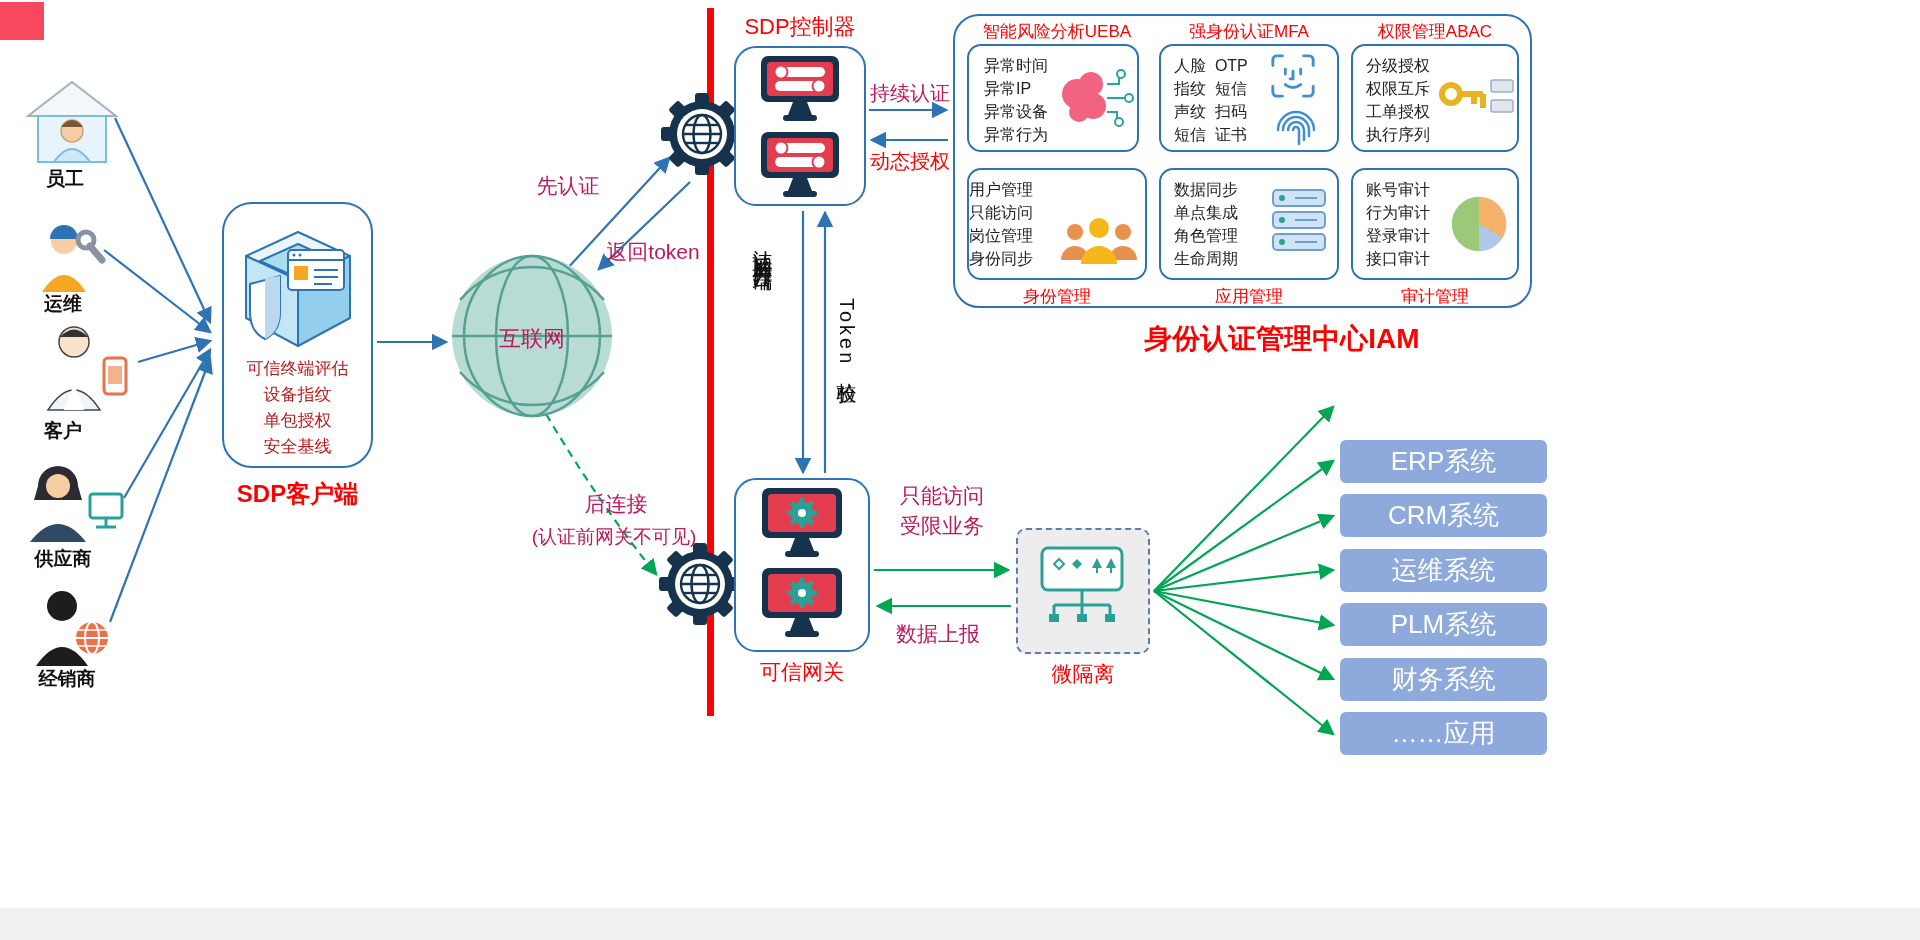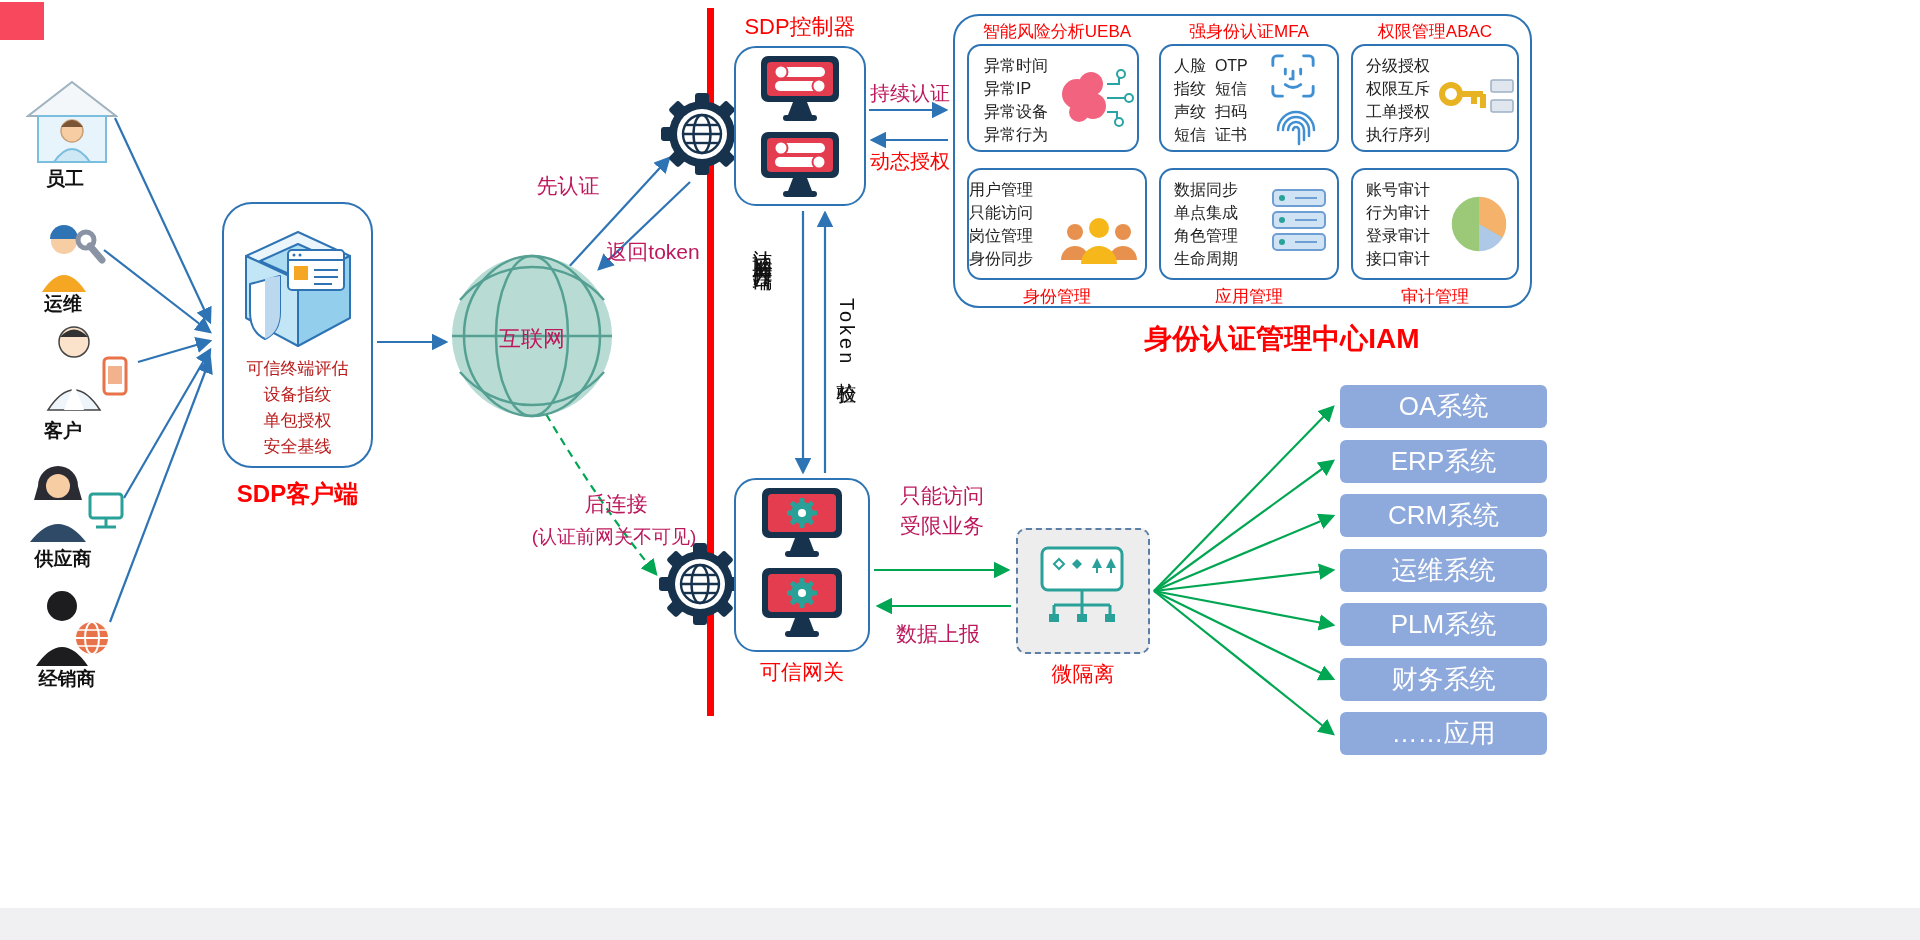--- a/index.html
+++ b/index.html
@@ -435,21 +435,20 @@
       <circle r="28" fill="none" stroke="#fff" stroke-width="1.5"></circle>
     </svg>
   </div>
 
   <div class="abs module-caption" style="left:967px;top:285px;width:180px;">身份管理</div>
   <div class="abs module-caption" style="left:1159px;top:285px;width:180px;">应用管理</div>
   <div class="abs module-caption" style="left:1351px;top:285px;width:168px;">审计管理</div>
 
   <div class="abs big-title" style="left:1117px;top:320px;width:330px;">身份认证管理中心IAM</div>
 
-  <div class="abs system-box ctr" style="left:1340px;top:385px;width:207px;height:43px;">OA系统</div>
   <div class="abs system-box ctr" style="left:1340px;top:440px;width:207px;height:43px;">ERP系统</div>
   <div class="abs system-box ctr" style="left:1340px;top:494px;width:207px;height:43px;">CRM系统</div>
   <div class="abs system-box ctr" style="left:1340px;top:549px;width:207px;height:43px;">运维系统</div>
   <div class="abs system-box ctr" style="left:1340px;top:603px;width:207px;height:43px;">PLM系统</div>
   <div class="abs system-box ctr" style="left:1340px;top:658px;width:207px;height:43px;">财务系统</div>
   <div class="abs system-box ctr" style="left:1340px;top:712px;width:207px;height:43px;">……应用</div>
 
   <div class="abs" style="left:0;top:908px;width:1920px;height:32px;background:#f0f0f2;"></div>
 
 </div>

